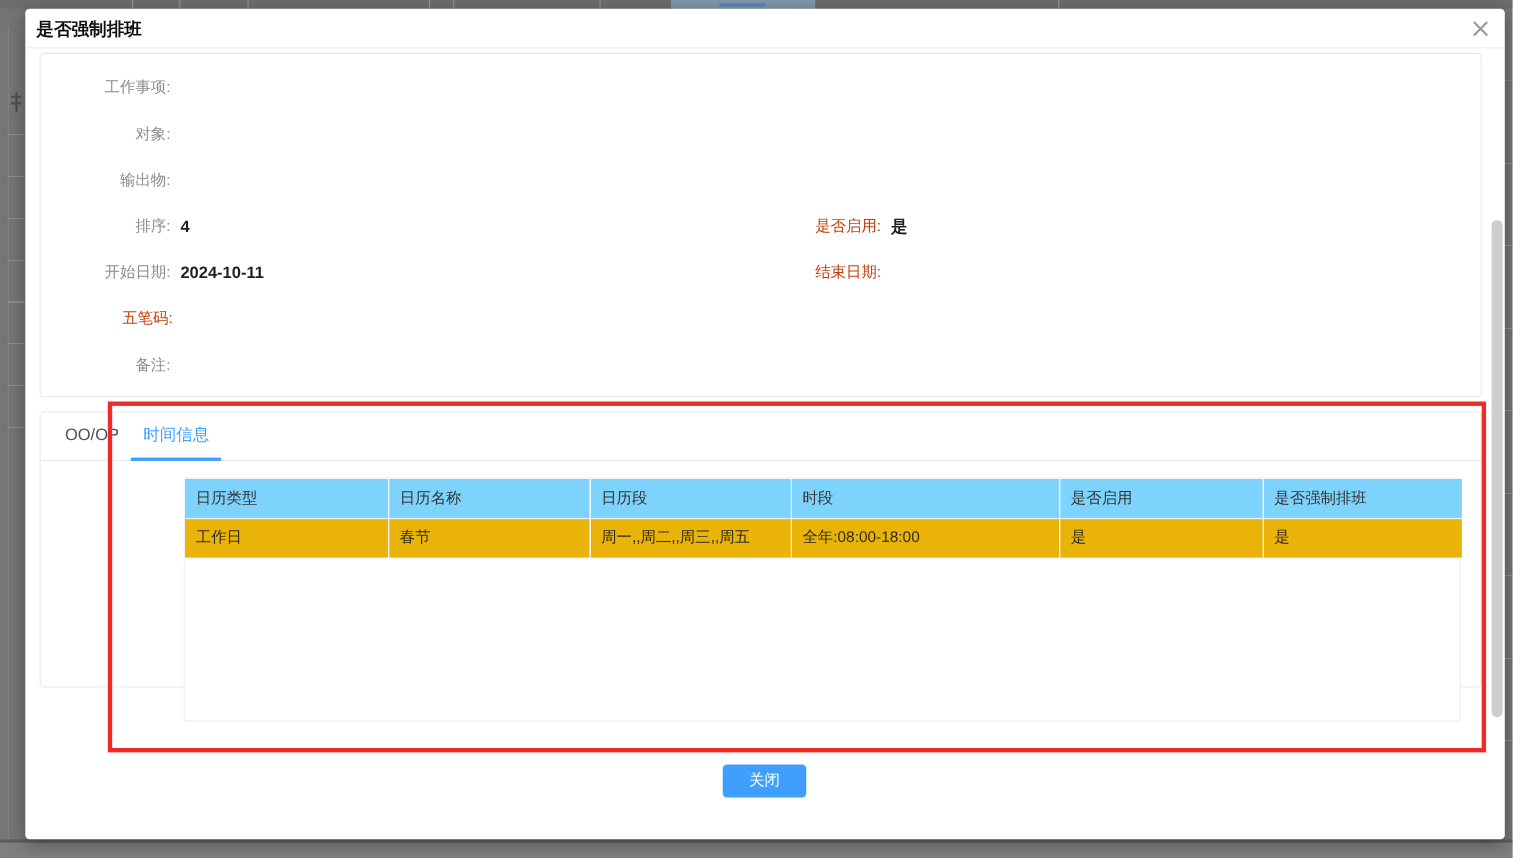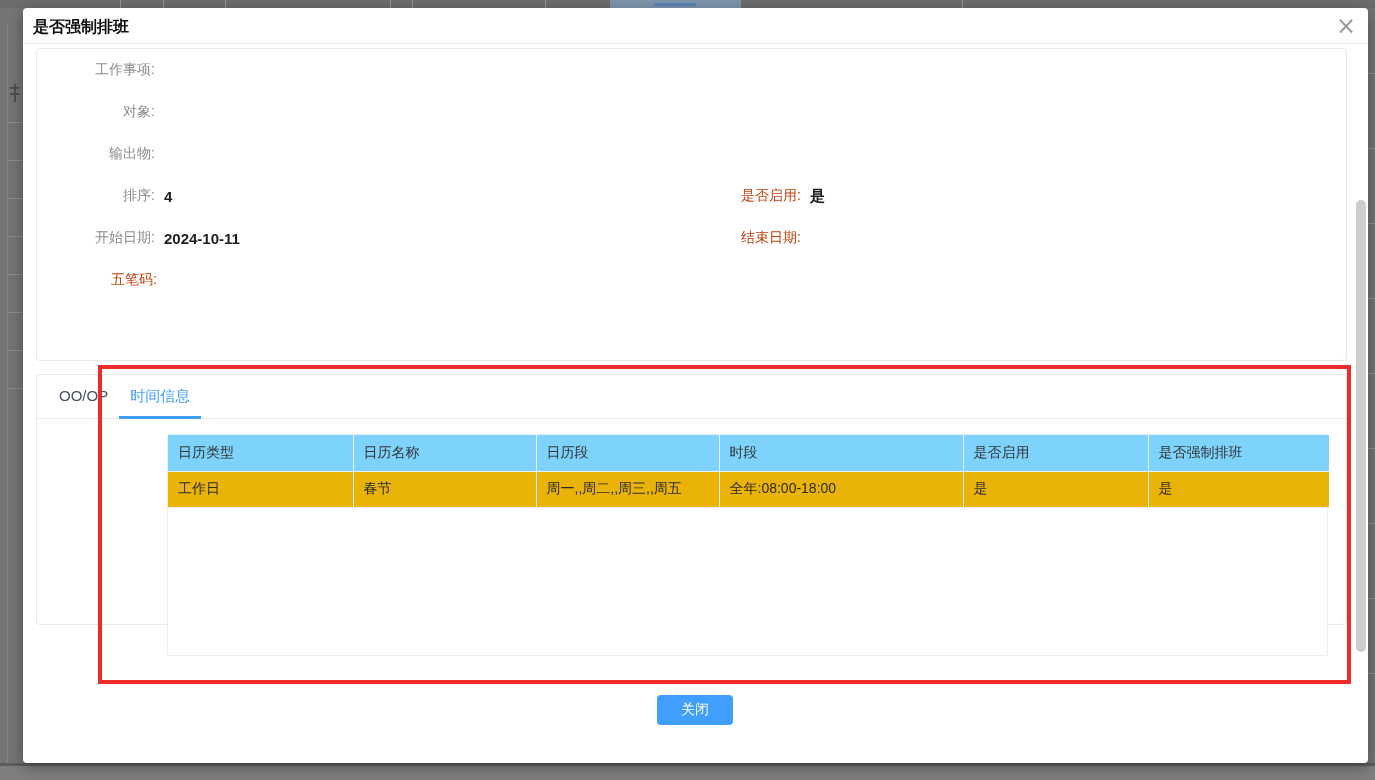--- a/index.html
+++ b/index.html
@@ -56,20 +56,21 @@
   .modal-close {
     position: absolute; right: 12px; top: 5px;
     font-size: 24px; line-height: 26px; color: #9b9b9b; cursor: pointer;
     font-family: "DejaVu Sans", sans-serif;
   }
 
   
   .form-card {
     position: absolute; left: 13px; top: 40px; width: 1311px; height: 313px;
     border: 1px solid #e9e9e9; border-radius: 4px; background: #fff;
+    padding-top: 10px;
   }
   .form-row { display: flex; height: 42px; align-items: center; font-size: 14px; }
   .f-left { display: flex; width: 644px; align-items: center; }
   .f-label { width: 118px; text-align: right; color: #8c8c8c; }
   .f-value { flex: 1; padding-left: 9px; color: #1f1f1f; font-weight: 700; font-size: 15px; }
   .f-label-r { width: 120px; text-align: right; color: #c2410c; }
   .f-value-r { flex: 1; padding-left: 9px; color: #1f1f1f; font-weight: 700; font-size: 15px; }
 
   
   .tab-card {
@@ -185,20 +186,26 @@
       <div class="f-left">
           <div class="f-label">开始日期:</div>
           <div class="f-value">2024-10-11</div>
         </div>
       <div class="f-label-r">结束日期:</div>
         <div class="f-value-r"></div>
     </div>
     <div class="form-row">
       <div class="f-label-r">五笔码:</div>
         <div class="f-value-r"></div>
+    </div>
+    <div class="form-row">
+      <div class="f-left">
+          <div class="f-label">备注:</div>
+          <div class="f-value"></div>
+        </div>
     </div>
   </div>
 
   <div class="tab-card">
     <div class="tab-bar">
       <div class="tab">OO/OP</div>
       <div class="tab active">时间信息</div>
     </div>
     <div class="table-box">
       <table class="data-table">

